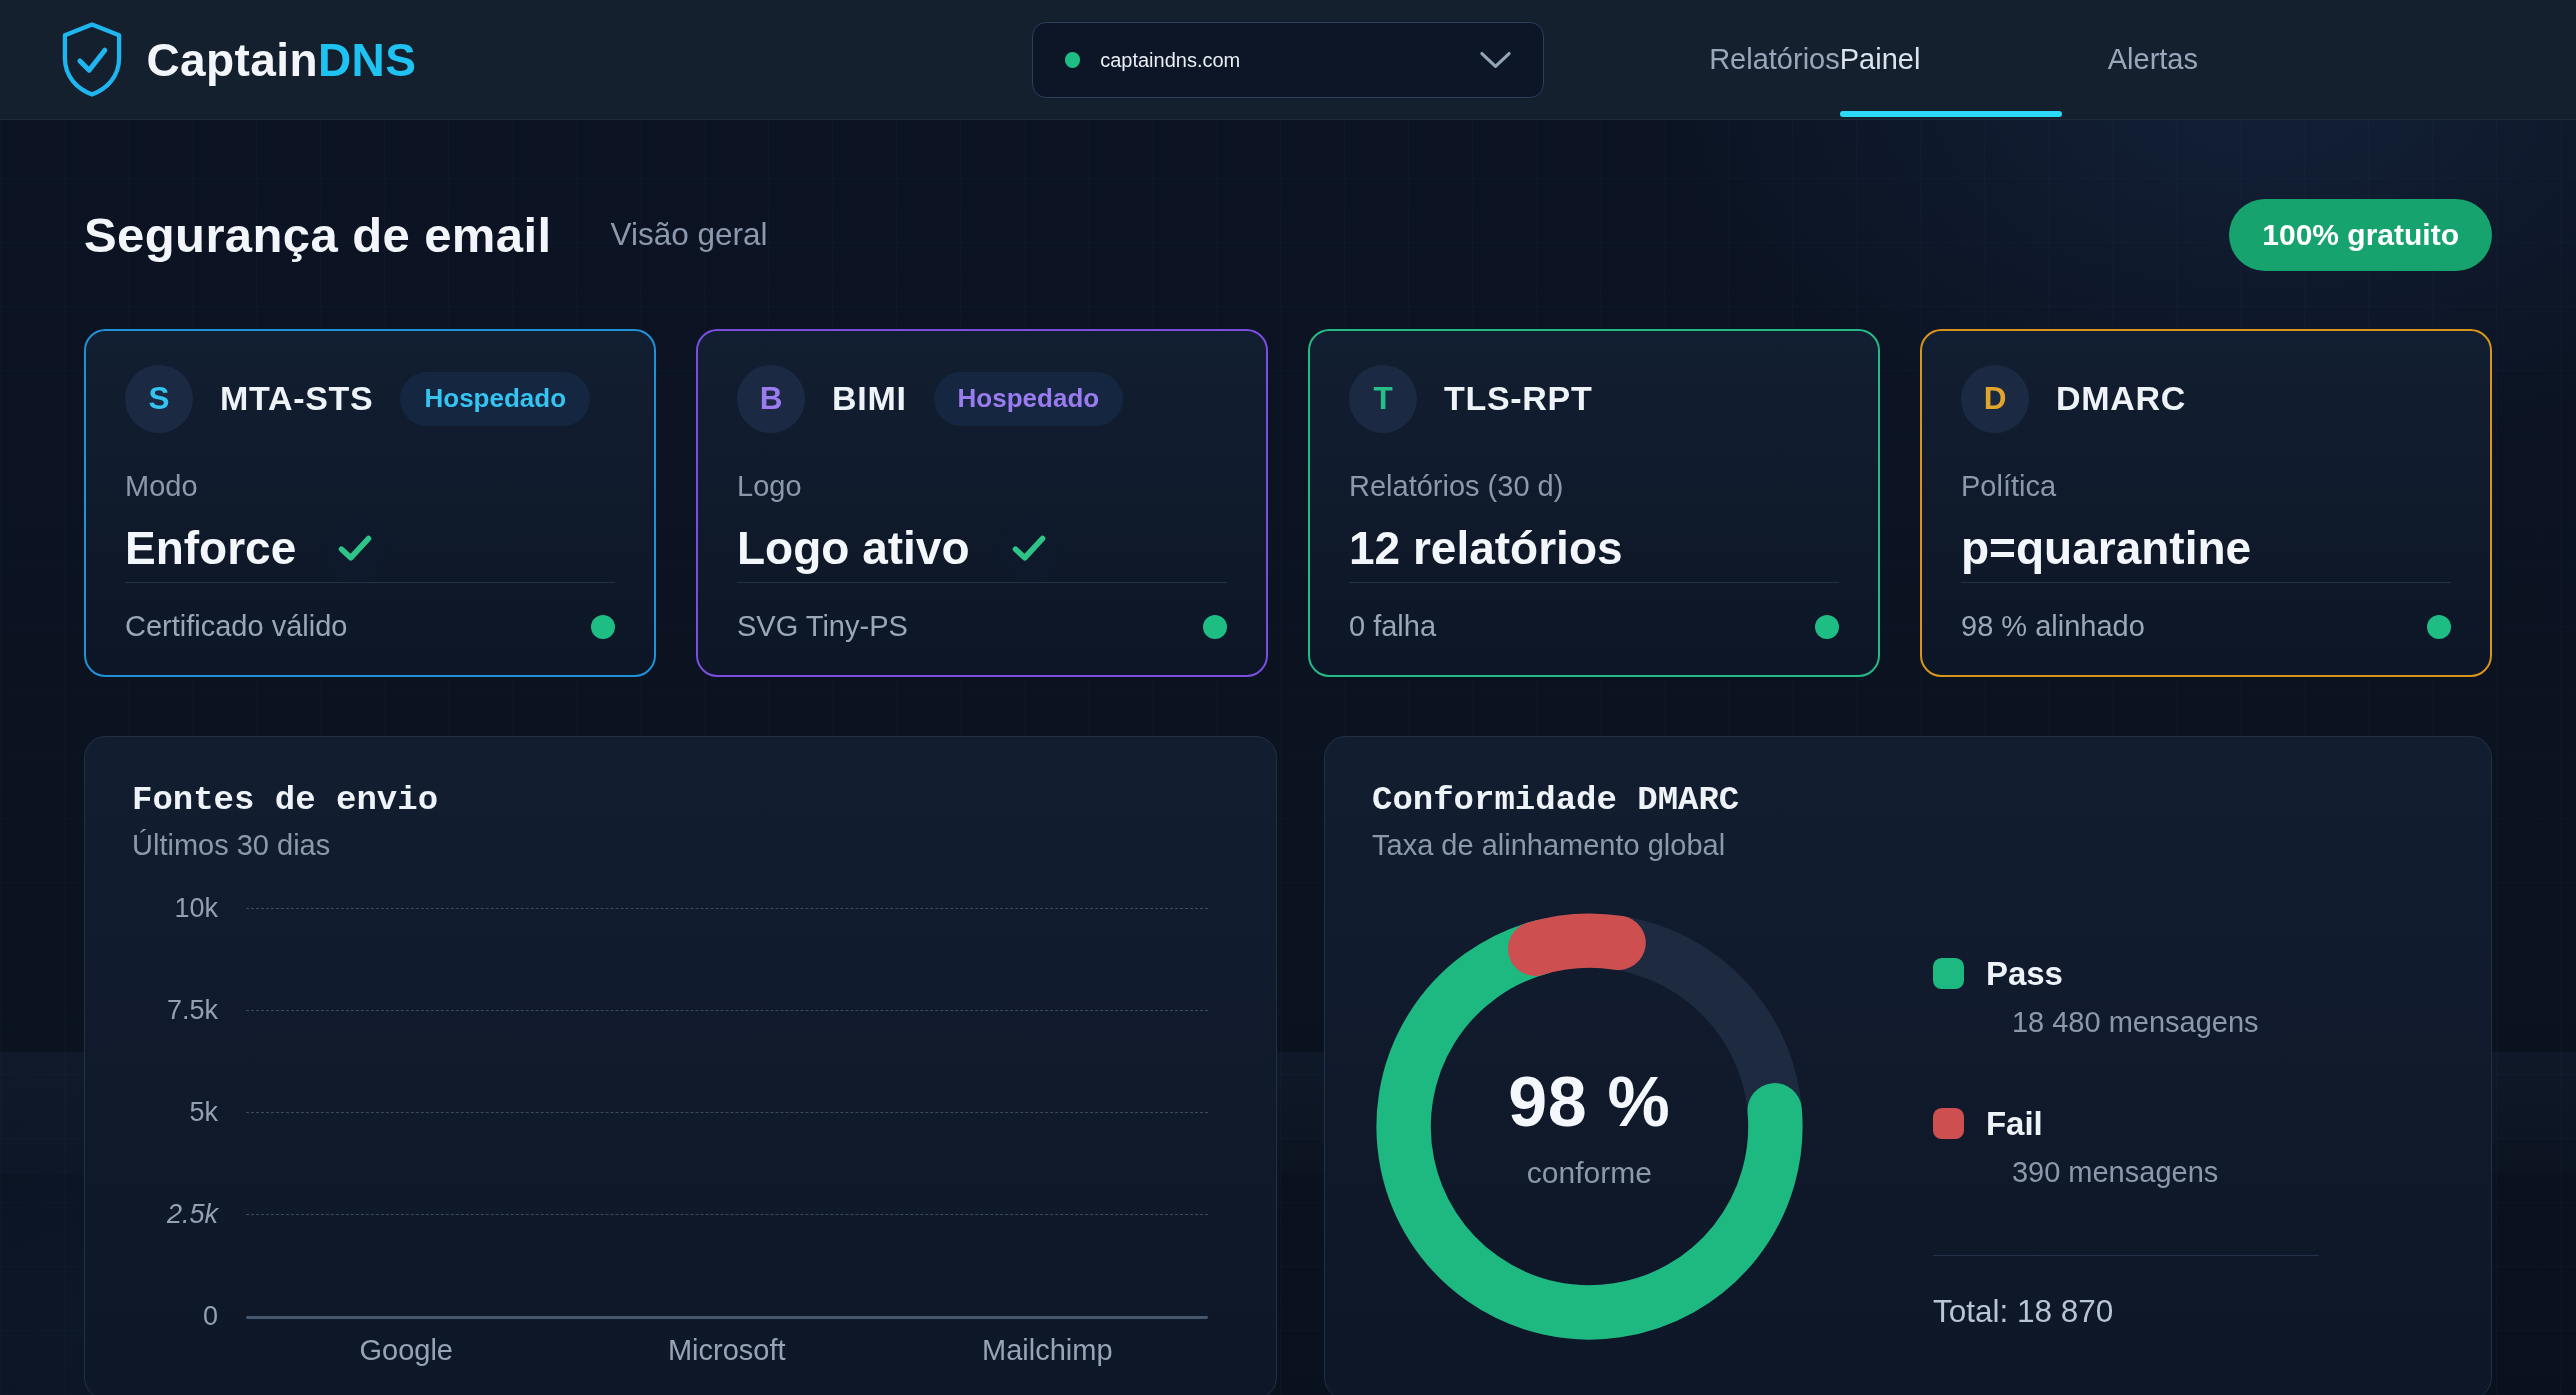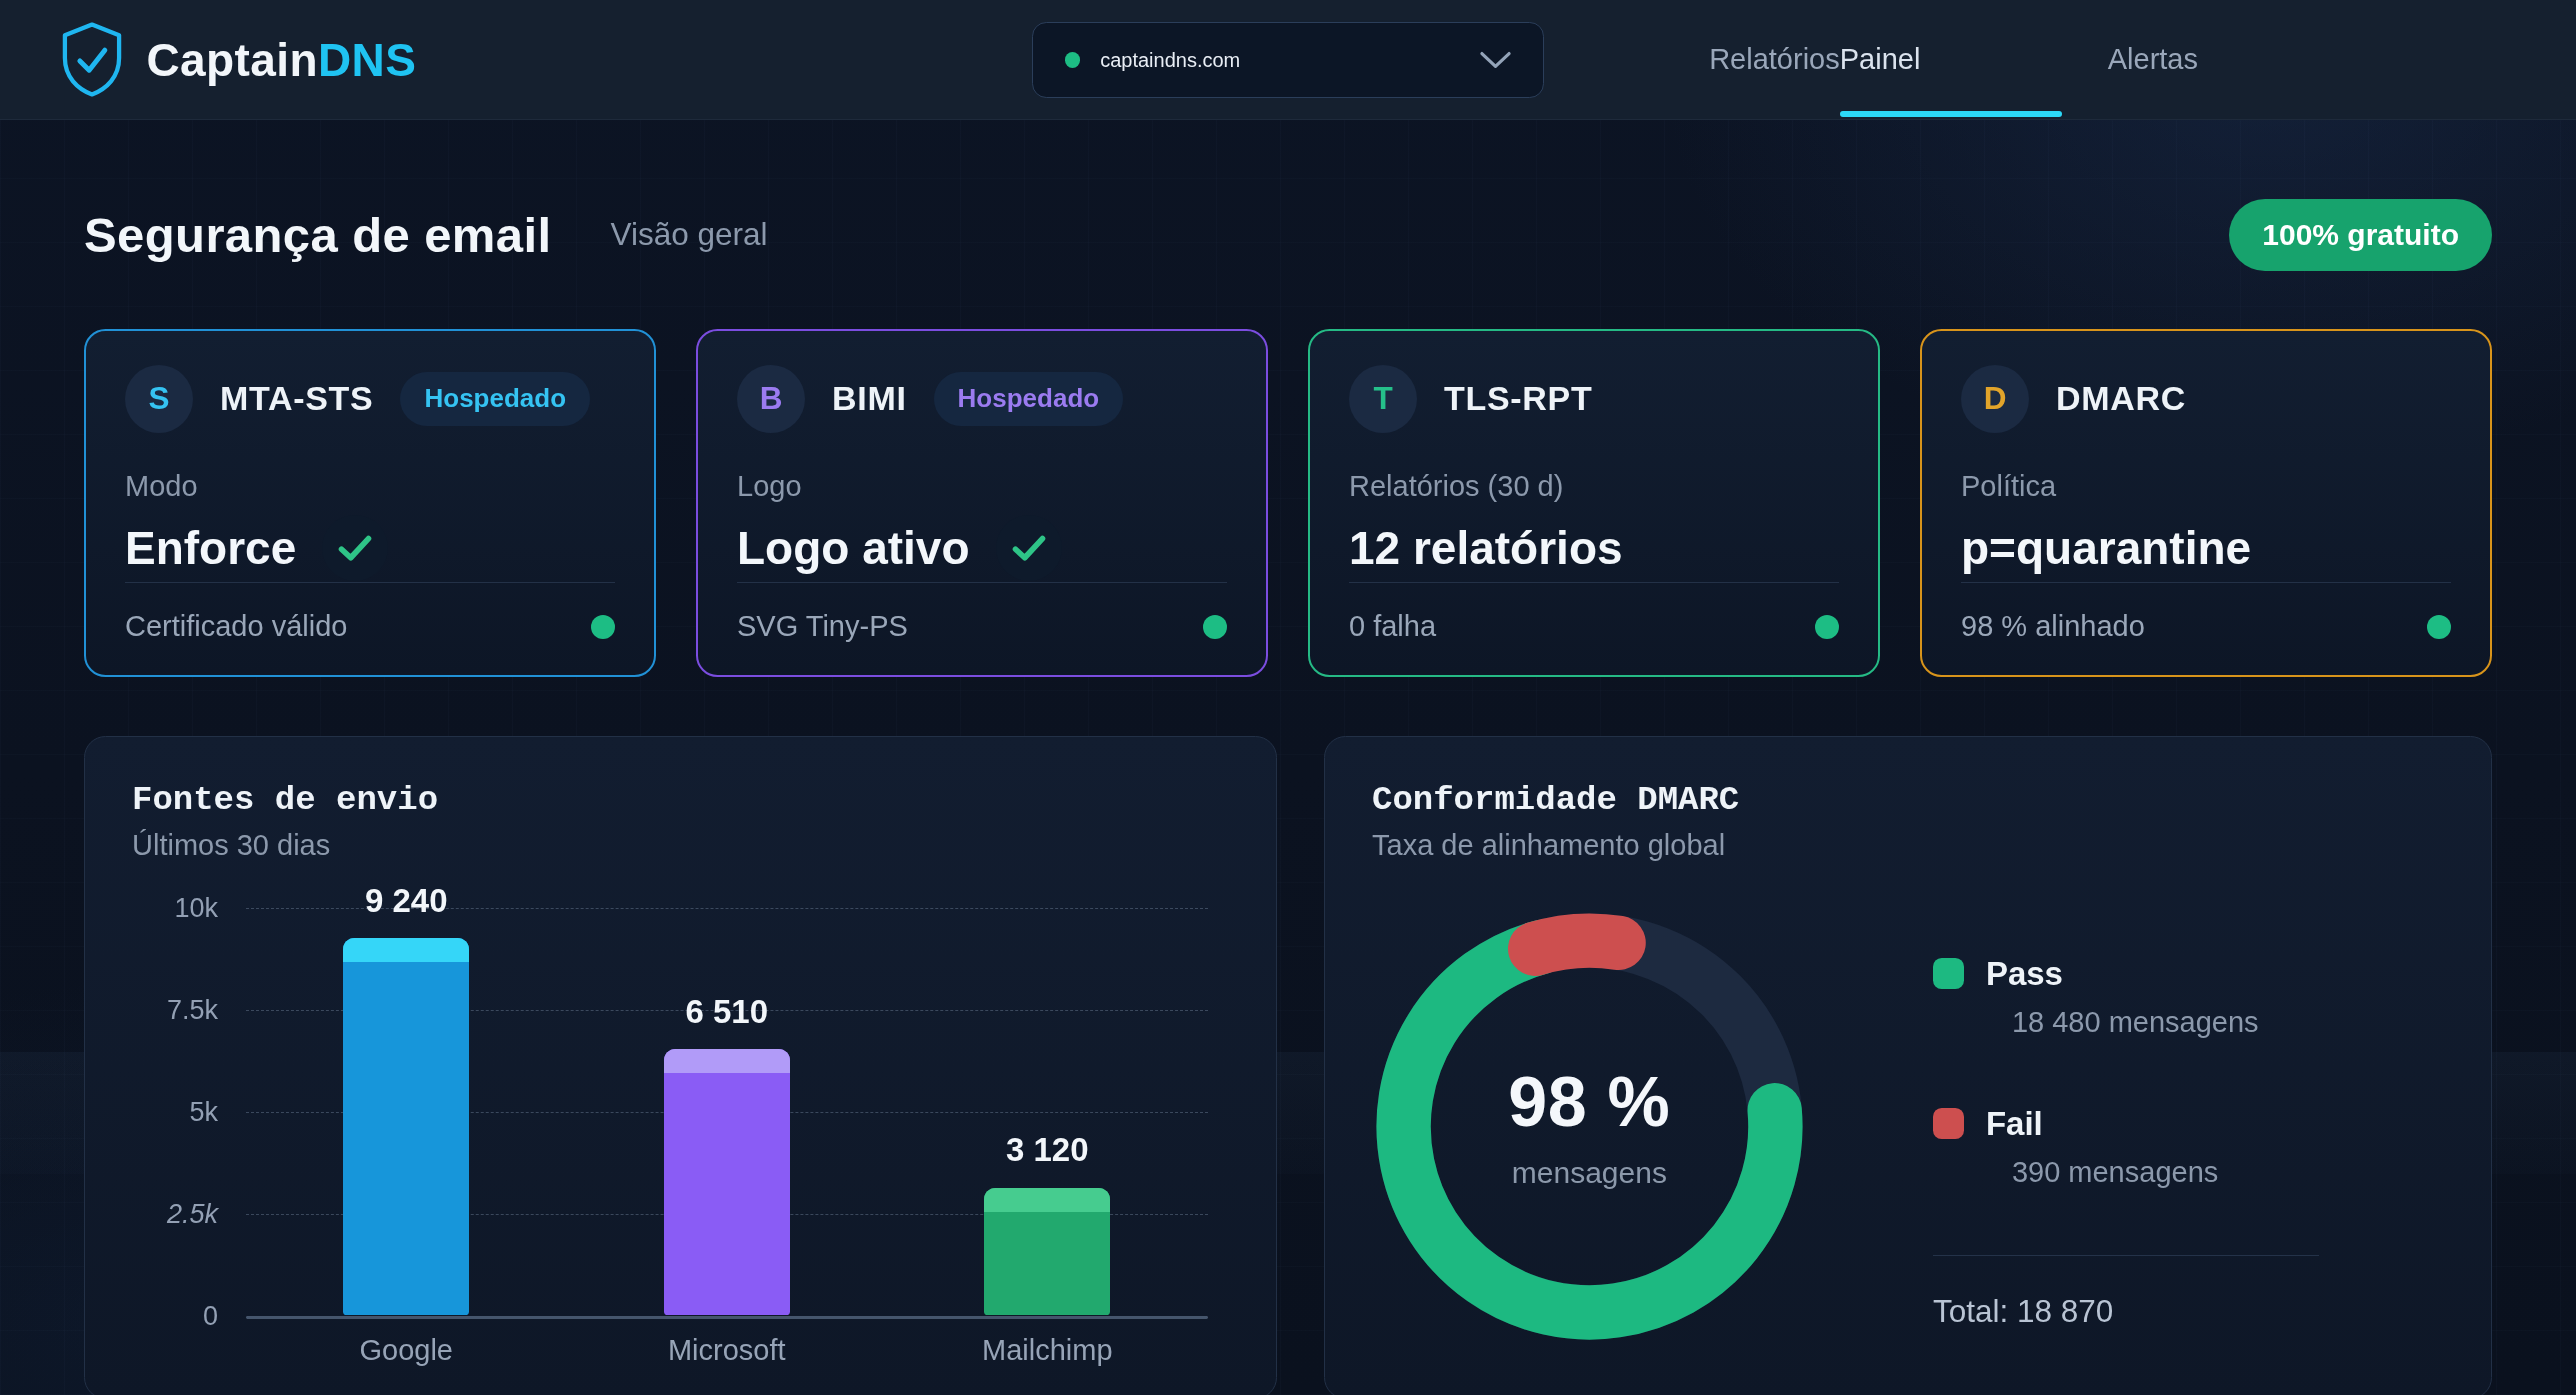--- a/index.html
+++ b/index.html
@@ -249,61 +249,41 @@
             <div class="tick-label" style="top: 0px;">10k</div>
             <div class="gridline" style="top: 102px;"></div>
             <div class="tick-label" style="top: 102px;">7.5k</div>
             <div class="gridline" style="top: 204px;"></div>
             <div class="tick-label" style="top: 204px;">5k</div>
             <div class="gridline" style="top: 306px;"></div>
             <div class="tick-label" style="top: 306px; font-style: italic;">2.5k</div>
             <div class="tick-label" style="top: 408px;">0</div>
           </div>
         <div class="baseline"></div>
-        <div class="bars" id="bar-plot">
-            <div class="bar-slot">
-              <div class="bar" style="height: 377px; background: rgb(23, 150, 218);">
-                <div class="bar-cap" style="background: rgb(53, 214, 248);"></div>
-              </div>
-              <div class="bar-label" style="bottom: 395px;">9 240</div>
-            </div>
-            <div class="bar-slot">
-              <div class="bar" style="height: 266px; background: rgb(138, 92, 245);">
-                <div class="bar-cap" style="background: rgb(177, 155, 248);"></div>
-              </div>
-              <div class="bar-label" style="bottom: 284px;">6 510</div>
-            </div>
-            <div class="bar-slot">
-              <div class="bar" style="height: 127px; background: rgb(34, 169, 110);">
-                <div class="bar-cap" style="background: rgb(70, 204, 143);"></div>
-              </div>
-              <div class="bar-label" style="bottom: 146px;">3 120</div>
-            </div>
-          </div>
         <div class="cats" id="bar-cats">
             <div>Google</div>
             <div>Microsoft</div>
             <div>Mailchimp</div>
           </div>
       </div>
     </div>
 
     <div class="panel">
       <div class="panel-title">Conformidade DMARC</div>
       <div class="panel-sub">Taxa de alinhamento global</div>
       <div class="donut-row">
         <div class="donut-wrap">
           <svg width="429" height="429" viewBox="0 0 600 600" fill="none">
             <circle cx="300" cy="300" r="260" stroke-width="76" stroke="#1d2a40"></circle>
             <path d="M 559.0 277.3 A 260 260 0 1 1 232.7 48.9" stroke-width="76" stroke-linecap="round" stroke="#1db981"></path>
             <path d="M 224.0 51.4 A 260 260 0 0 1 340.7 43.2" stroke-width="76" stroke-linecap="round" stroke="#cd4f4f"></path>
           </svg>
           <div class="donut-center">
             <div class="donut-pct">98 %</div>
-            <div class="donut-sub">mensagens</div>
+            <div class="donut-sub">conforme</div>
           </div>
         </div>
         <div class="legend">
           <div class="legend-item">
             <div class="legend-row">
               <span class="swatch" style="background-color: rgb(29, 185, 129);"></span>
               <span class="legend-name">Pass</span>
             </div>
             <div class="legend-subtext">18 480 mensagens</div>
           </div>

